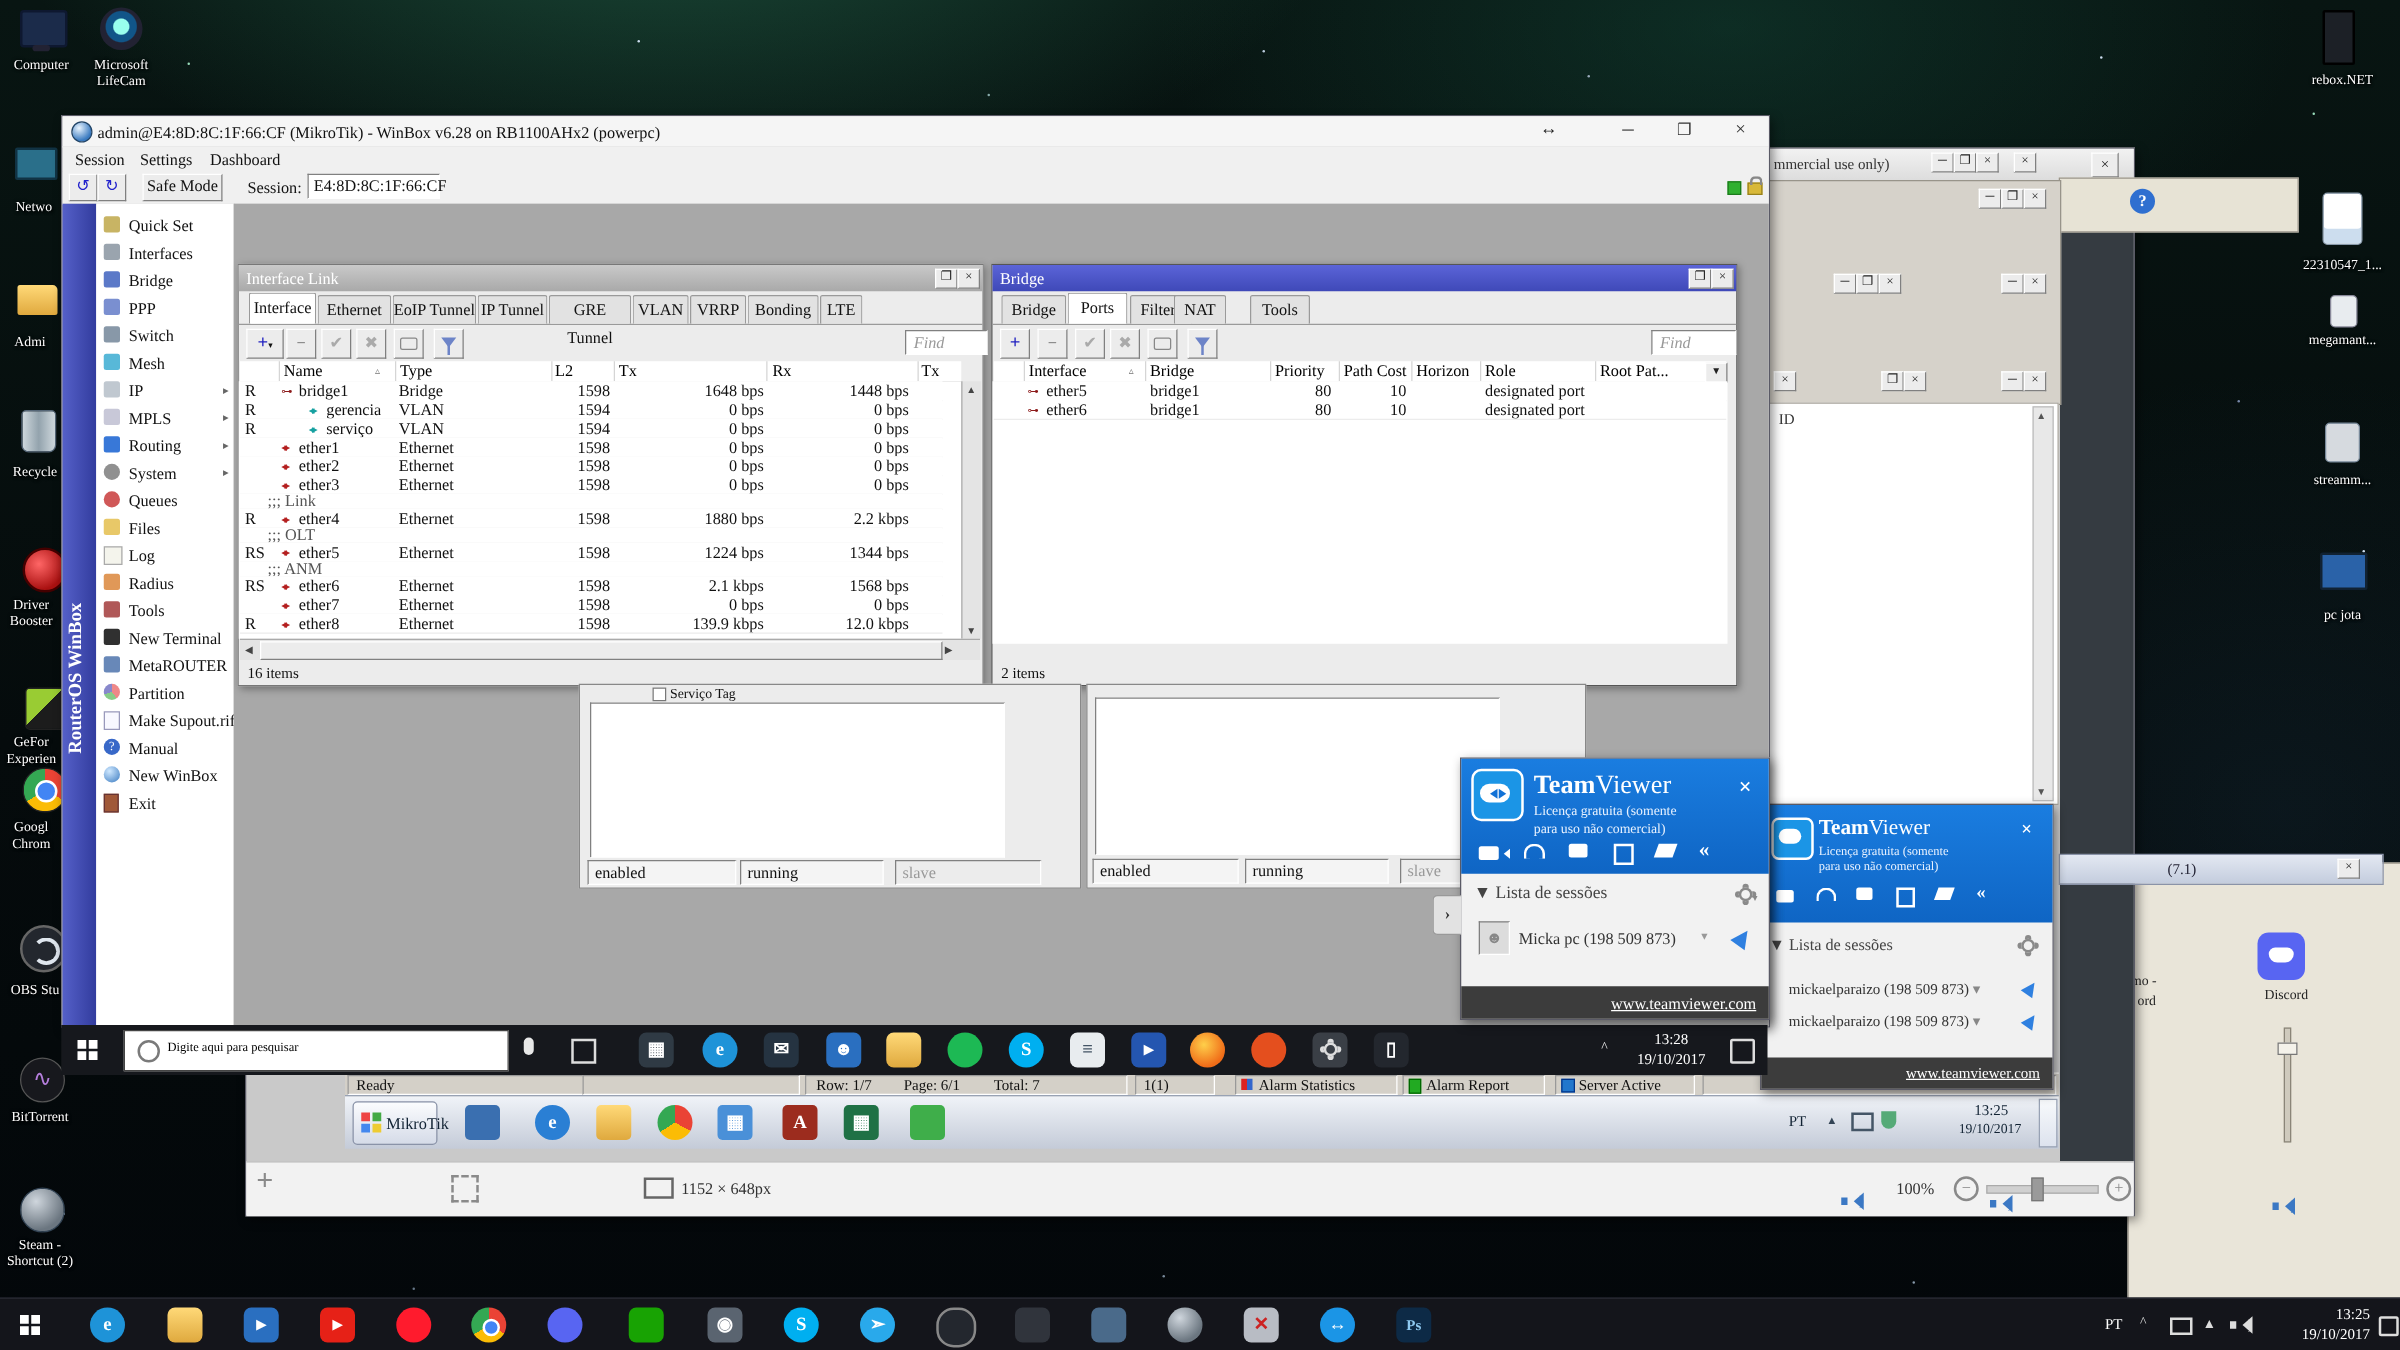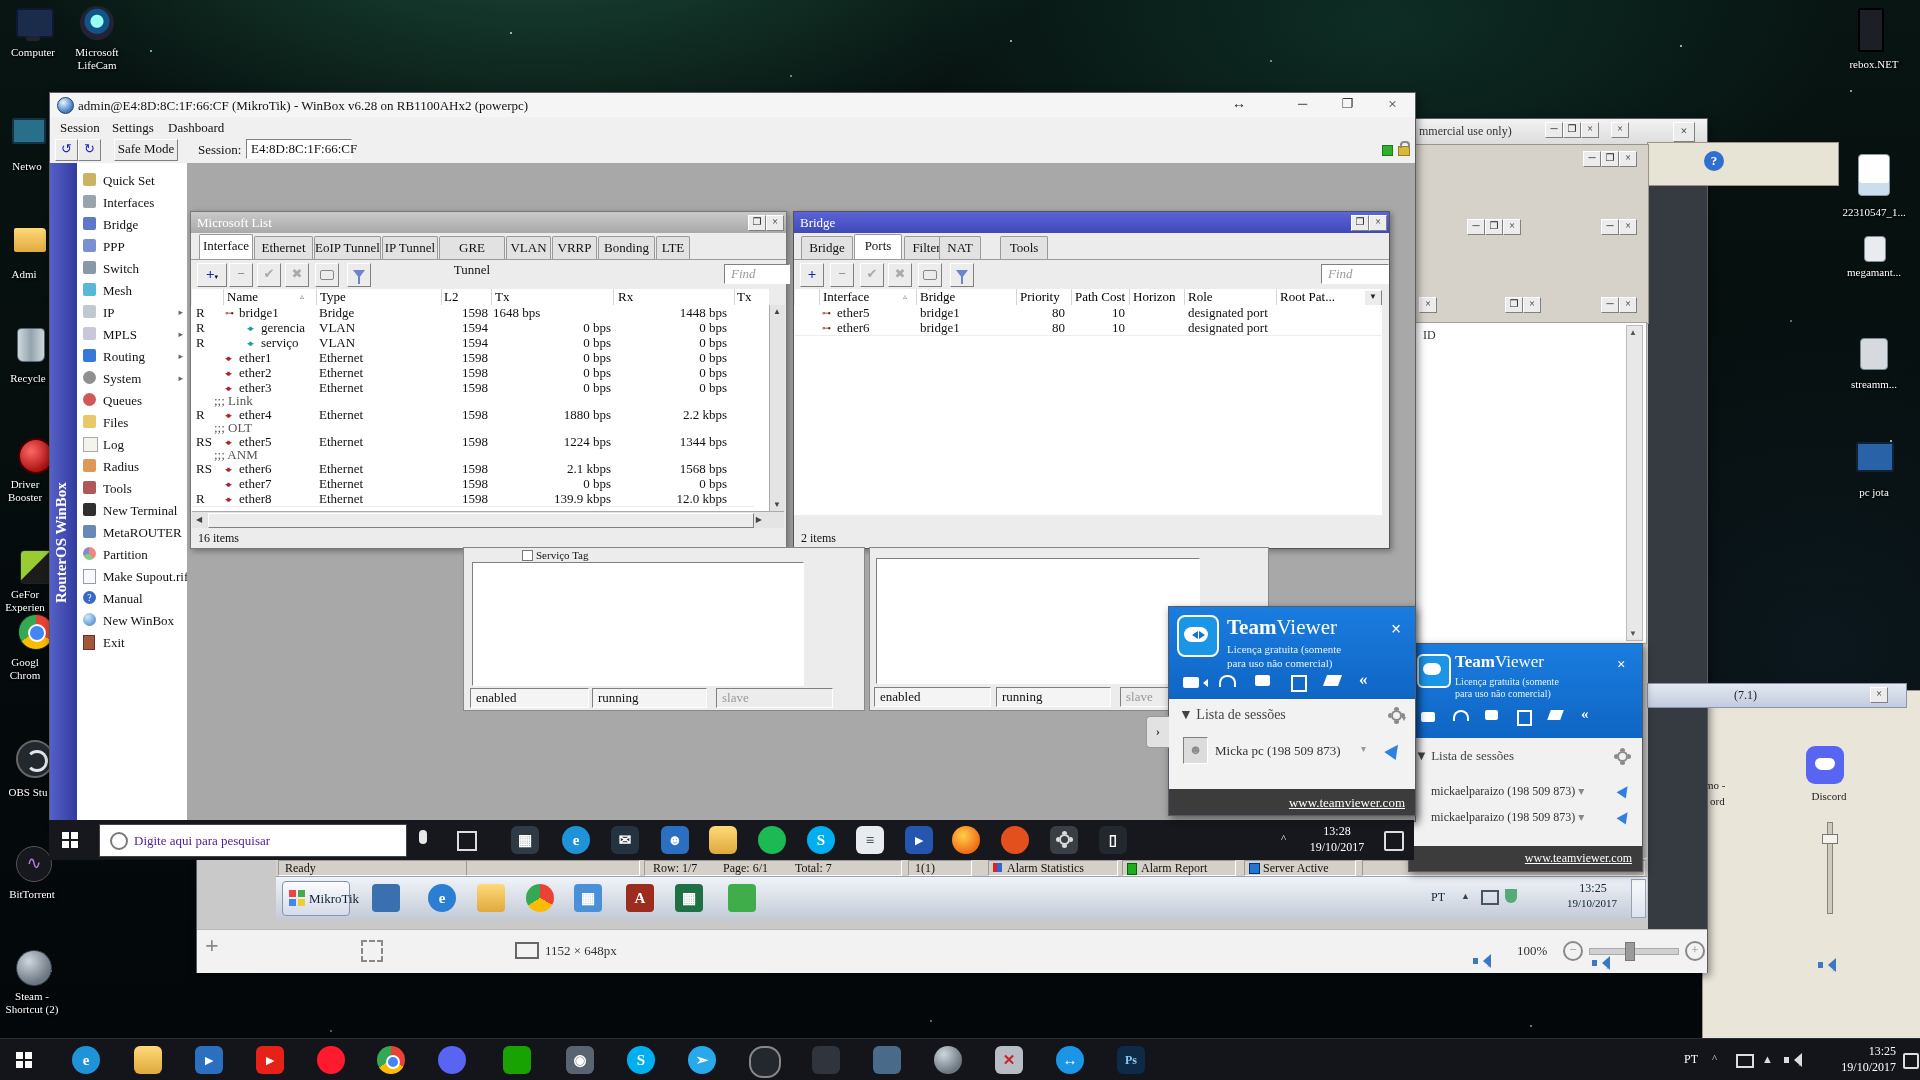--- a/index.html
+++ b/index.html
@@ -423,21 +423,21 @@
           <span class="abs" style="left:6px;top:4px;width:10px;height:13px;background:#a05838;border:1px solid #633"></span>
           <span class="abs nw" style="left:26px;top:4px">Exit</span>
         </div>
     </div>
 
     <div class="abs" style="left:137px;top:70px;right:0;bottom:0;background:#a8a8a8"></div>
   </div>
 
   <div class="abs" style="left:190px;top:211px;width:595px;height:336px;background:#ececec;border:1px solid #777;box-shadow:2px 2px 6px rgba(0,0,0,.35)">
     <div class="abs ttl-inactive" style="left:0;top:0;right:0;height:21px">
-      <span class="abs nw" style="left:6px;top:3px">Microsoft List</span>
+      <span class="abs nw" style="left:6px;top:3px">Interface Link</span>
       <span class="wbtn" style="left:557px">❐</span>
       <span class="wbtn" style="left:575px">×</span>
     </div>
     <div class="abs" style="left:0;top:21px;right:0;height:26px;border-bottom:1px solid #9a9a9a">
       <span class="tab on" style="left:8px;width:52px">Interface</span>
       <span class="tab" style="left:63px;width:57px">Ethernet</span>
       <span class="tab" style="left:123px;width:65px">EoIP Tunnel</span>
       <span class="tab" style="left:191px;width:54px">IP Tunnel</span>
       <span class="tab" style="left:248px;width:64px">GRE Tunnel</span>
       <span class="tab" style="left:315px;width:43px">VLAN</span>
@@ -473,21 +473,21 @@
       <span class="hdr" style="left:545px;width:33px">Tx Pac</span>
     </div>
 
     <div class="abs" style="left:0;top:93px;width:579px;height:206px;background:#fff">
       <div class="ilrow" style="top:0">
           <span class="cf">R</span>
           <i class="ri dkr" style="left:33px">⊶</i>
           <span style="left:47px;width:76px">bridge1</span>
           <span style="left:127px;width:120px">Bridge</span>
           <span style="left:250px;width:46px;text-align:right">1598</span>
-          <span style="left:301px;width:118px;text-align:left">1648 bps</span>
+          <span style="left:301px;width:118px;text-align:right">1648 bps</span>
           <span style="left:423px;width:112px;text-align:right">1448 bps</span>
         </div>
       <div class="ilrow" style="top:15px">
           <span class="cf">R</span>
           <i class="ri teal" style="left:55px">◂▸</i>
           <span style="left:69px;width:56px">gerencia</span>
           <span style="left:127px;width:120px">VLAN</span>
           <span style="left:250px;width:46px;text-align:right">1594</span>
           <span style="left:301px;width:118px;text-align:right">0 bps</span>
           <span style="left:423px;width:112px;text-align:right">0 bps</span>
@@ -677,21 +677,21 @@
 
   <div class="abs" style="left:49px;top:820px;width:1365px;height:40px;background:#16181d">
     <span class="flag4" style="left:13px;top:12px;width:16px;height:16px">
         <i></i>
         <i></i>
         <i></i>
         <i></i>
       </span>
     <span class="abs" style="left:50px;top:4px;width:306px;height:31px;background:#fff;border:1px solid #444">
       <i class="abs" style="left:10px;top:7px;width:14px;height:14px;border:2px solid #7a7a7a;border-radius:50%"></i>
-      <span class="abs nw" style="left:34px;top:8px;color:#4c1d95;font-size:13px">Digite aqui para pesquisar</span>
+      <span class="abs nw" style="left:34px;top:8px;color:#000000;font-size:10px">Digite aqui para pesquisar</span>
     </span>
     <span class="abs" style="left:370px;top:10px;width:8px;height:14px;background:#e8e8e8;border-radius:4px"></span>
     <span class="abs" style="left:408px;top:11px;width:16px;height:16px;border:2px solid #ddd"></span>
     <span class="tbico" style="left:462px;top:6px;background:#2f3a44">▦</span>
     <span class="tbico" style="left:513px;top:6px;background:#1e93d8;border-radius:14px">e</span>
     <span class="tbico" style="left:562px;top:6px;background:#253341">✉</span>
     <span class="tbico" style="left:612px;top:6px;background:#2a6fc0">☻</span>
     <span class="tbico" style="left:660px;top:6px;background:linear-gradient(#ffd978,#dfa93e)"></span>
     <span class="tbico" style="left:709px;top:6px;background:#1db954;border-radius:14px"></span>
     <span class="tbico" style="left:758px;top:6px;background:#00aff0;border-radius:14px">S</span>

